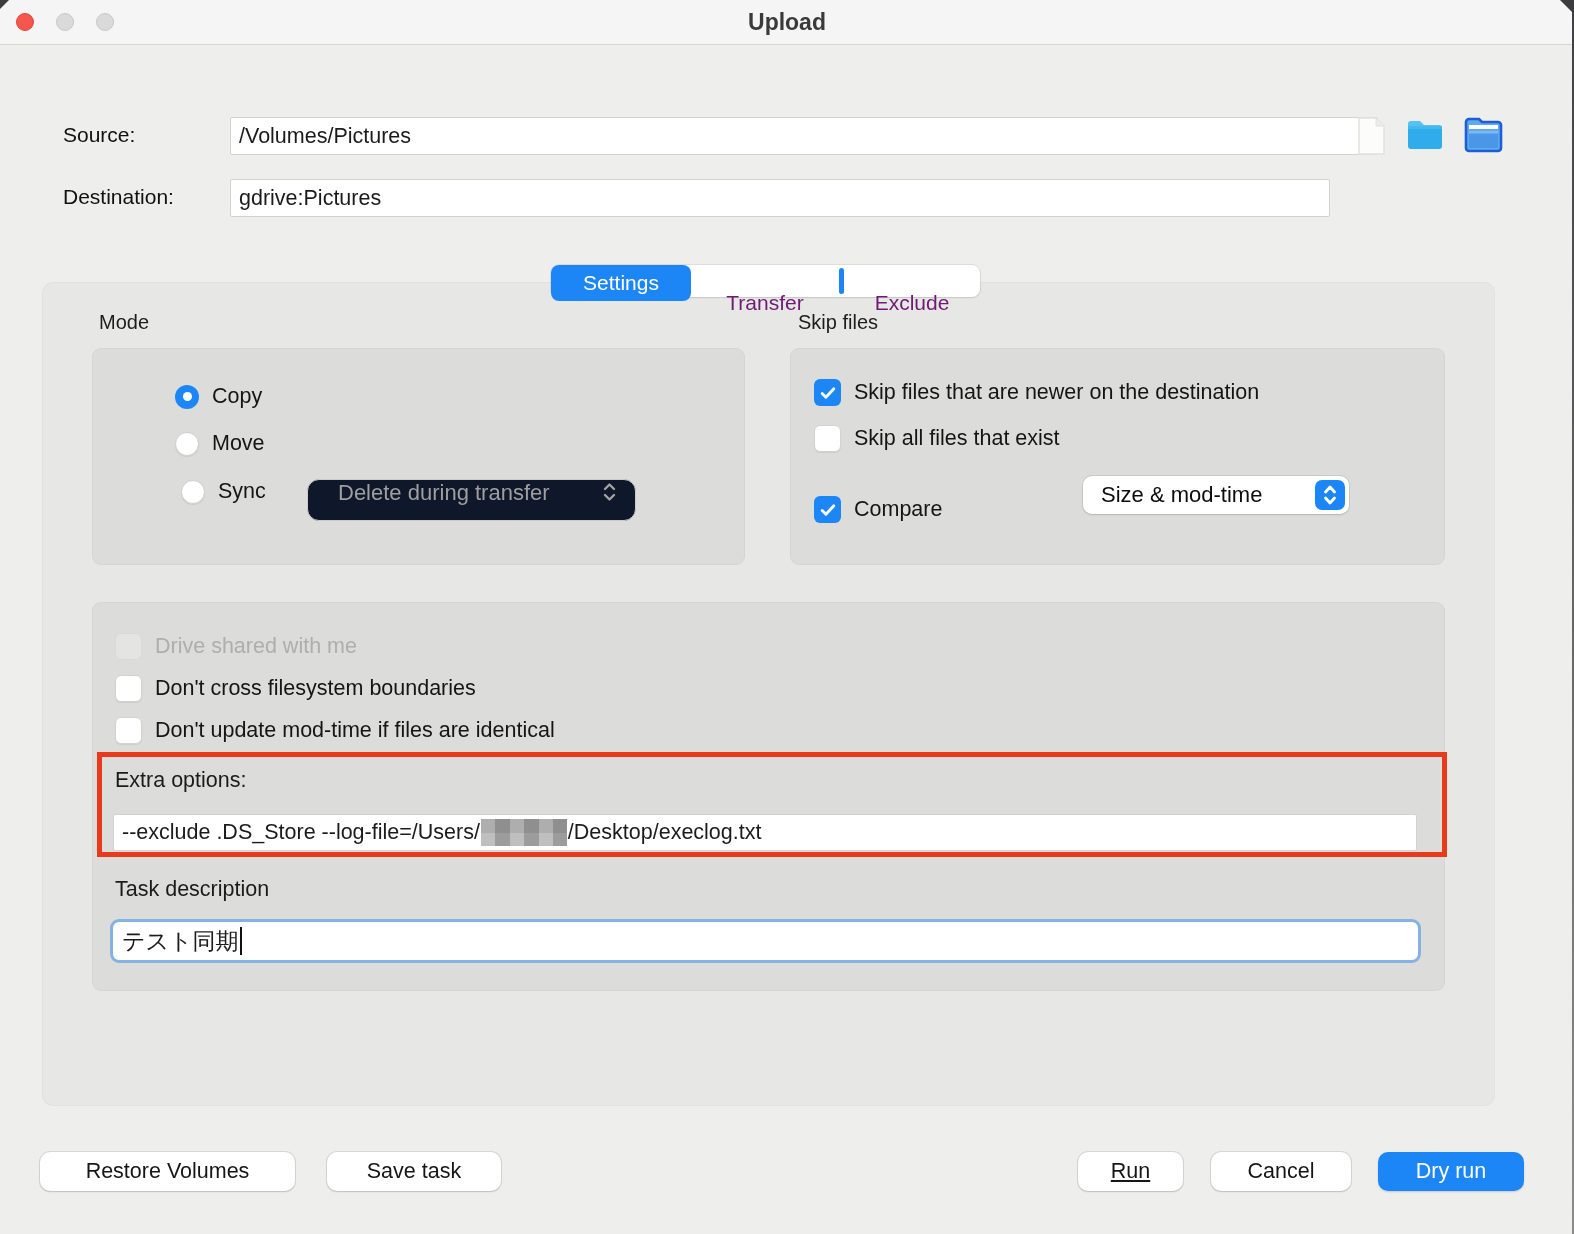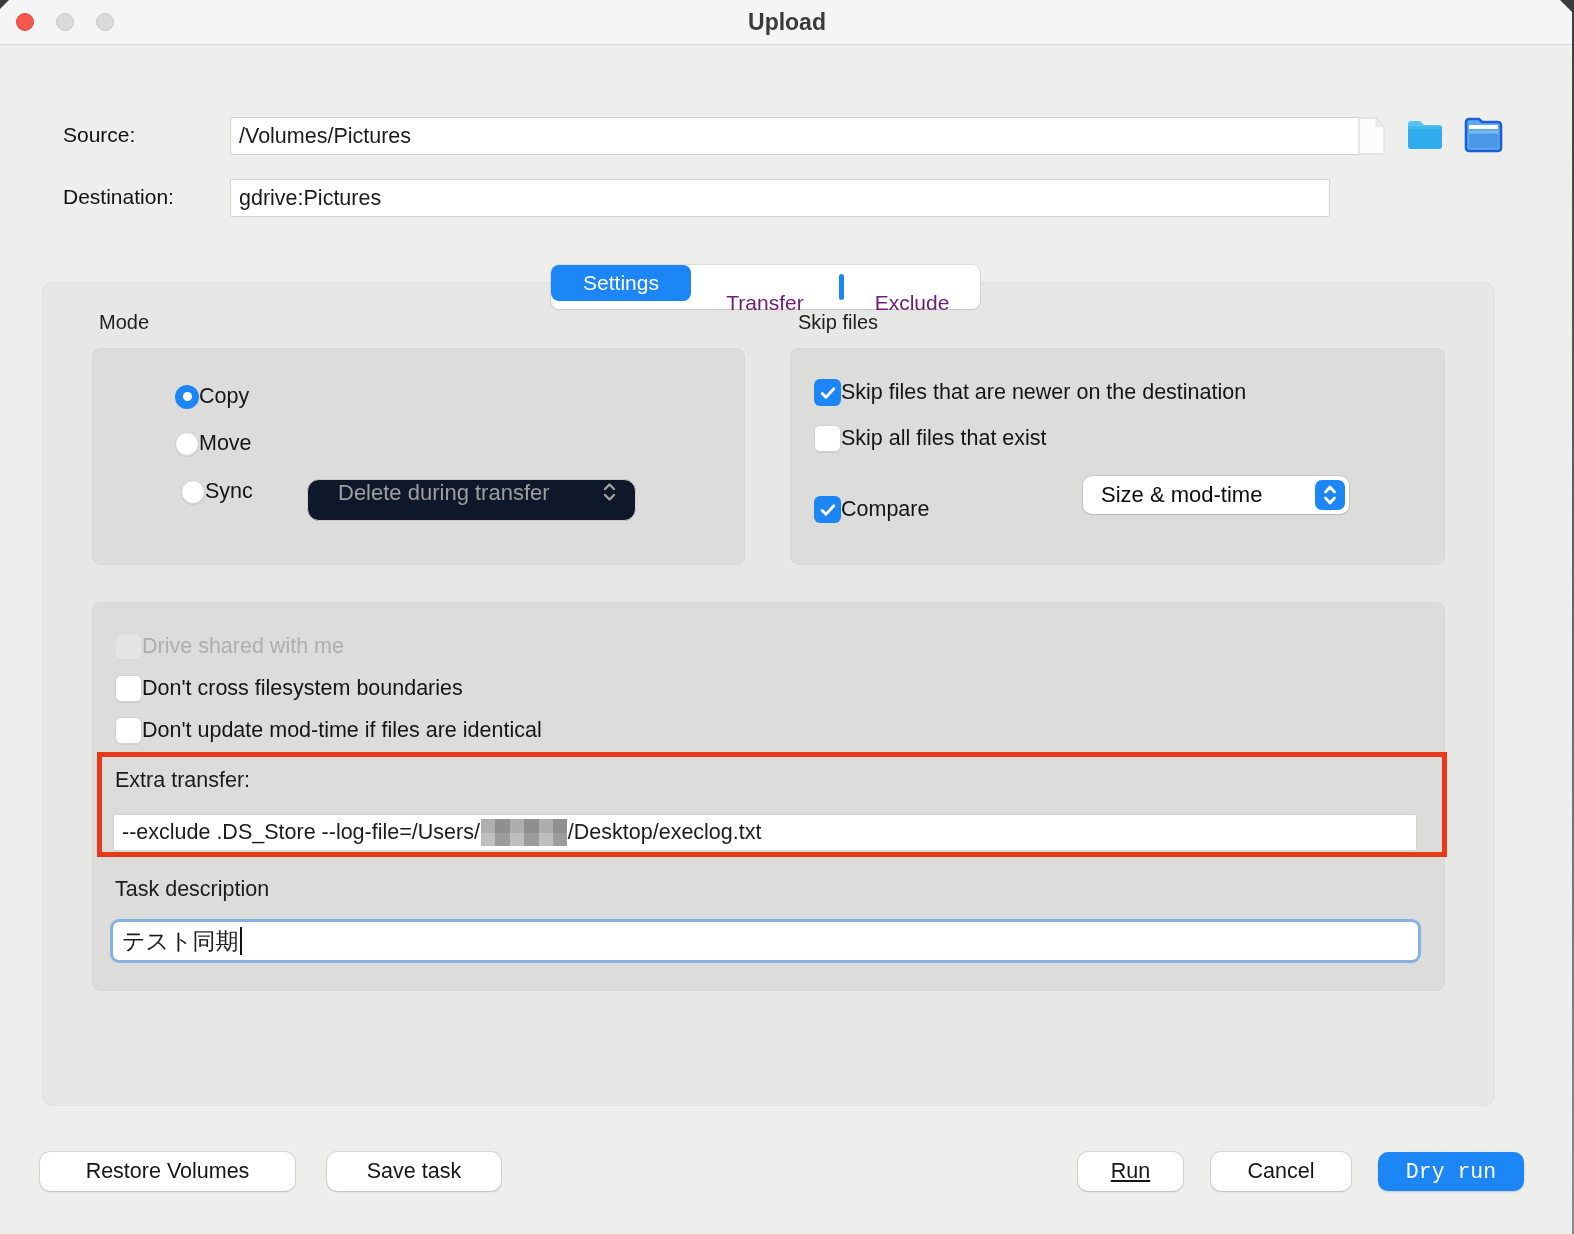--- a/index.html
+++ b/index.html
@@ -19,41 +19,41 @@
   .field-label{position:absolute;font-size:21px;color:#111;}
   .text-input{position:absolute;background:#fff;border:1px solid #d2d2d1;box-sizing:border-box;
               border-radius:2px;display:flex;align-items:center;padding-left:8px;font-size:21.5px;
               white-space:nowrap;overflow:hidden;}
   .src-label{left:63px;top:123px;}
   .src-input{left:230px;top:117px;width:1148px;height:38px;}
   .dst-label{left:63px;top:185px;}
   .dst-input{left:230px;top:179px;width:1100px;height:38px;}
   .topicon{position:absolute;}
   
-  .tabbar{position:absolute;left:551px;top:265px;height:44px;display:flex;z-index:5;
+  .tabbar{position:absolute;left:551px;top:265px;height:32px;display:flex;z-index:5;
           background:#fff;border-radius:8px;box-shadow:0 0 0 1px rgba(0,0,0,0.07),0 1px 2px rgba(0,0,0,0.08);}
   .tab{display:flex;align-items:center;justify-content:center;font-size:21px;height:36px;}
   .tab.active{width:140px;background:var(--accent);color:#fff;border-radius:8px;}
   .tab.plain{color:#701a75;margin-top:20px;}
   .tab.transfer{width:148px;}
   .tab.exclude{width:136px;}
   .tab-divider{width:5px;height:26px;border-radius:3px;background:var(--accent);align-self:center;}
   
   .panel{position:absolute;left:43px;top:283px;width:1451px;height:822px;background:#e7e7e6;
          border-radius:10px;box-shadow:0 0 0 1px rgba(0,0,0,0.05);}
   .groupbox{position:absolute;background:#dcdcdb;border-radius:9px;
             box-shadow:inset 0 0 0 1px rgba(0,0,0,0.03);}
   .group-title{position:absolute;font-size:20px;color:#1d1d1d;}
   .mode-title{left:56px;top:28px;}
   .mode-box{left:49px;top:65px;width:653px;height:217px;}
   .skip-title{left:755px;top:28px;}
   .skip-box{left:747px;top:65px;width:655px;height:217px;}
   .opts-box{left:49px;top:319px;width:1353px;height:389px;}
   
-  .row{position:absolute;display:flex;align-items:center;white-space:nowrap;}
+  .row{position:absolute;display:flex;align-items:center;gap:13px;white-space:nowrap;}
   .radio{width:24px;height:24px;border-radius:50%;box-sizing:border-box;flex:0 0 auto;}
   .radio.off{background:#fff;border:1px solid #d0d0cf;box-shadow:0 1px 1px rgba(0,0,0,0.08);}
   .radio.on{background:var(--accent);display:flex;align-items:center;justify-content:center;}
   .radio.on::after{content:"";width:9px;height:9px;border-radius:50%;background:#fff;}
   .checkbox{width:27px;height:27px;border-radius:6px;box-sizing:border-box;flex:0 0 auto;
             display:flex;align-items:center;justify-content:center;}
   .checkbox.off{background:#fff;border:1px solid #d2d2d1;box-shadow:0 1px 1px rgba(0,0,0,0.07);}
   .checkbox.on{background:var(--accent);}
   .checkbox.disabled{background:#e4e4e3;border:1px solid #d9d9d8;}
   .cb-label{font-size:21.5px;color:#151515;}
@@ -84,21 +84,21 @@
   .caret{display:inline-block;width:2px;height:28px;background:#111;margin-left:1px;}
   
   .btn{position:absolute;top:1152px;height:39px;border-radius:10px;background:#fff;
        box-shadow:0 0 0 1px rgba(0,0,0,0.09),0 1px 2px rgba(0,0,0,0.12);display:flex;
        align-items:center;justify-content:center;font-size:21.5px;color:#161616;cursor:default;}
   .btn.primary{background:var(--accent);color:#fff;box-shadow:0 1px 2px rgba(0,0,0,0.15);}
   .btn-restore{left:40px;width:255px;}
   .btn-save{left:327px;width:174px;}
   .btn-run{left:1078px;width:105px;text-decoration:underline;}
   .btn-cancel{left:1211px;width:140px;}
-  .btn-dry{left:1378px;width:146px;font-family:Liberation Mono, monospace;}
+  .btn-dry{left:1378px;width:146px;}
   
   .edge-right{position:absolute;right:0;top:0;width:2px;height:100%;
               background:linear-gradient(#3f3f41,#8c8c8c);}
   .corner-tr{position:absolute;right:0;top:0;width:0;height:0;
              border-top:14px solid #3c3c3e;border-left:14px solid transparent;}
   .corner-tl{position:absolute;left:0;top:0;width:0;height:0;
              border-top:9px solid #3c3c3e;border-right:9px solid transparent;}
 </style>
 </head>
 <body>
@@ -214,21 +214,21 @@
       <div class="row" style="left:23px;top:73px;">
         <div class="checkbox off"></div>
         <div class="cb-label">Don't cross filesystem boundaries</div>
       </div>
       <div class="row" style="left:23px;top:115px;">
         <div class="checkbox off"></div>
         <div class="cb-label">Don't update mod-time if files are identical</div>
       </div>
 
       <div class="redbox"></div>
-      <div class="extra-label">Extra transfer:</div>
+      <div class="extra-label">Extra options:</div>
       <div class="text-input extra-input">
           <span>--exclude .DS_Store --log-file=/Users/</span>
           <span class="redacted"></span>
           <span>/Desktop/execlog.txt</span>
         </div>
 
       <div class="task-label">Task description</div>
       <div class="task-input">
         <span>テスト同期</span>
         <span class="caret"></span>

